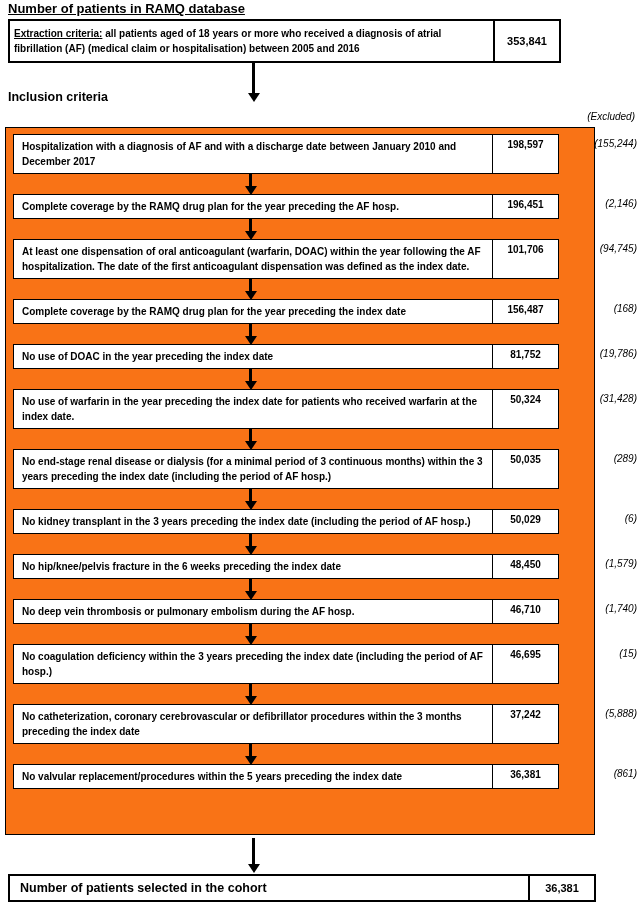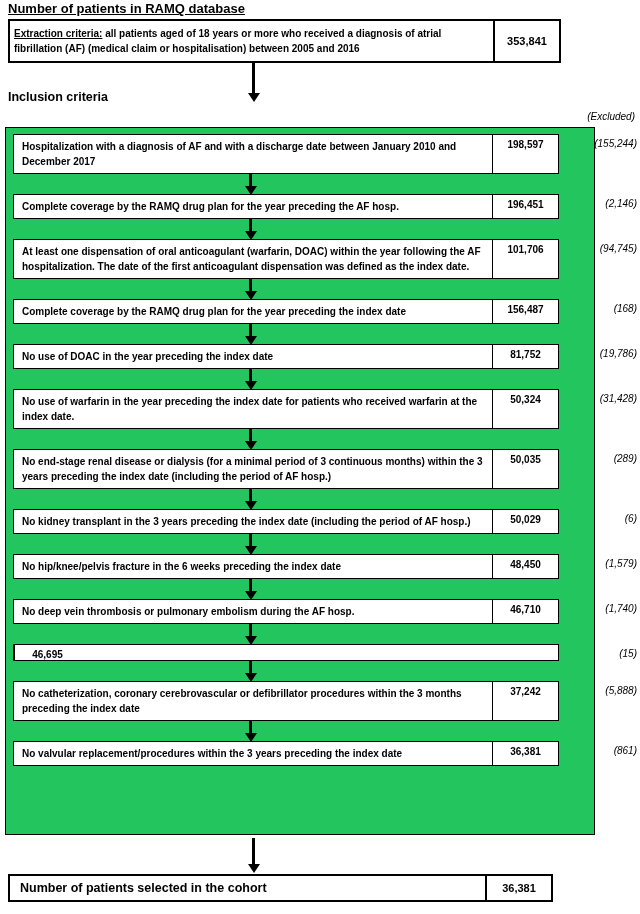--- a/index.html
+++ b/index.html
@@ -27,41 +27,41 @@
     content:""; position:absolute; top:100%; left:50%; transform:translateX(-50%);
     border-left:6px solid transparent; border-right:6px solid transparent; border-top:9px solid #000;
   }
   .incl-title { position:absolute; top:90px; left:8px; font-size:12.5px; font-weight:bold; }
   .excl-label {
     position:absolute; top:111px; left:420px; width:215px; text-align:right;
     font-size:10px; font-style:italic;
   }
   .outer {
     position:absolute; top:127px; left:5px; width:590px; height:708px;
-    border:1.5px solid #000; padding-top:6px; background:#22c55e;
+    border:1.5px solid #000; padding-top:6px; background:#f97316;
   }
   .step { position:relative; margin-left:7px; width:546px; }
   .sbox { display:flex; align-items:flex-start; border:1.5px solid #000; background:#fff; }
   .stext { flex:1; padding:4px 8px; font-size:10px; font-weight:bold; line-height:15px; }
   .scount {
     width:66px; align-self:stretch; border-left:1.5px solid #000;
     display:flex; justify-content:center; align-items:flex-start;
     padding-top:4px; font-size:10px; font-weight:bold;
   }
   .sexcl {
     position:absolute; left:100%; top:4px; width:78px; text-align:right;
     font-size:10px; font-style:italic; white-space:nowrap;
   }
   .sarr { position:relative; margin:0 0 8px 243px; width:3px; height:12px; background:#000; }
   .sarr::after {
     content:""; position:absolute; top:100%; left:50%; transform:translateX(-50%);
     border-left:6px solid transparent; border-right:6px solid transparent; border-top:9px solid #000;
   }
   .finalbox {
-    position:absolute; top:874px; left:8px; width:545px;
+    position:absolute; top:874px; left:8px; width:588px;
     border:2px solid #000; display:flex; align-items:stretch; background:#fff;
   }
   .final-text { flex:1; padding:5px 10px; font-size:12.5px; font-weight:bold; }
   .final-count {
     width:66px; border-left:2px solid #000; display:flex;
     align-items:center; justify-content:center; font-size:11px; font-weight:bold;
   }
 </style>
 </head>
 <body>
@@ -169,38 +169,39 @@
       <div class="sbox">
         <div class="stext">No deep vein thrombosis or pulmonary embolism during the AF hosp.</div>
         <div class="scount">46,710</div>
       </div>
       <div class="sexcl">(1,740)</div>
     </div>
     <div class="sarr"></div>
 
     <div class="step">
       <div class="sbox">
+        <div class="stext">No coagulation deficiency within the 3 years preceding the index date (including the period of AF hosp.)</div>
         <div class="scount">46,695</div>
       </div>
       <div class="sexcl">(15)</div>
     </div>
     <div class="sarr"></div>
 
     <div class="step">
       <div class="sbox">
         <div class="stext">No catheterization, coronary cerebrovascular or defibrillator procedures within the 3 months preceding the index date</div>
         <div class="scount">37,242</div>
       </div>
       <div class="sexcl">(5,888)</div>
     </div>
     <div class="sarr"></div>
 
     <div class="step">
       <div class="sbox">
-        <div class="stext">No valvular replacement/procedures within the 3 years preceding the index date</div>
+        <div class="stext">No valvular replacement/procedures within the 5 years preceding the index date</div>
         <div class="scount">36,381</div>
       </div>
       <div class="sexcl">(861)</div>
     </div>
 
   </div>
 
   <div class="varrow" style="left:252px; top:838px; height:26px;"></div>
 
   <div class="finalbox">

